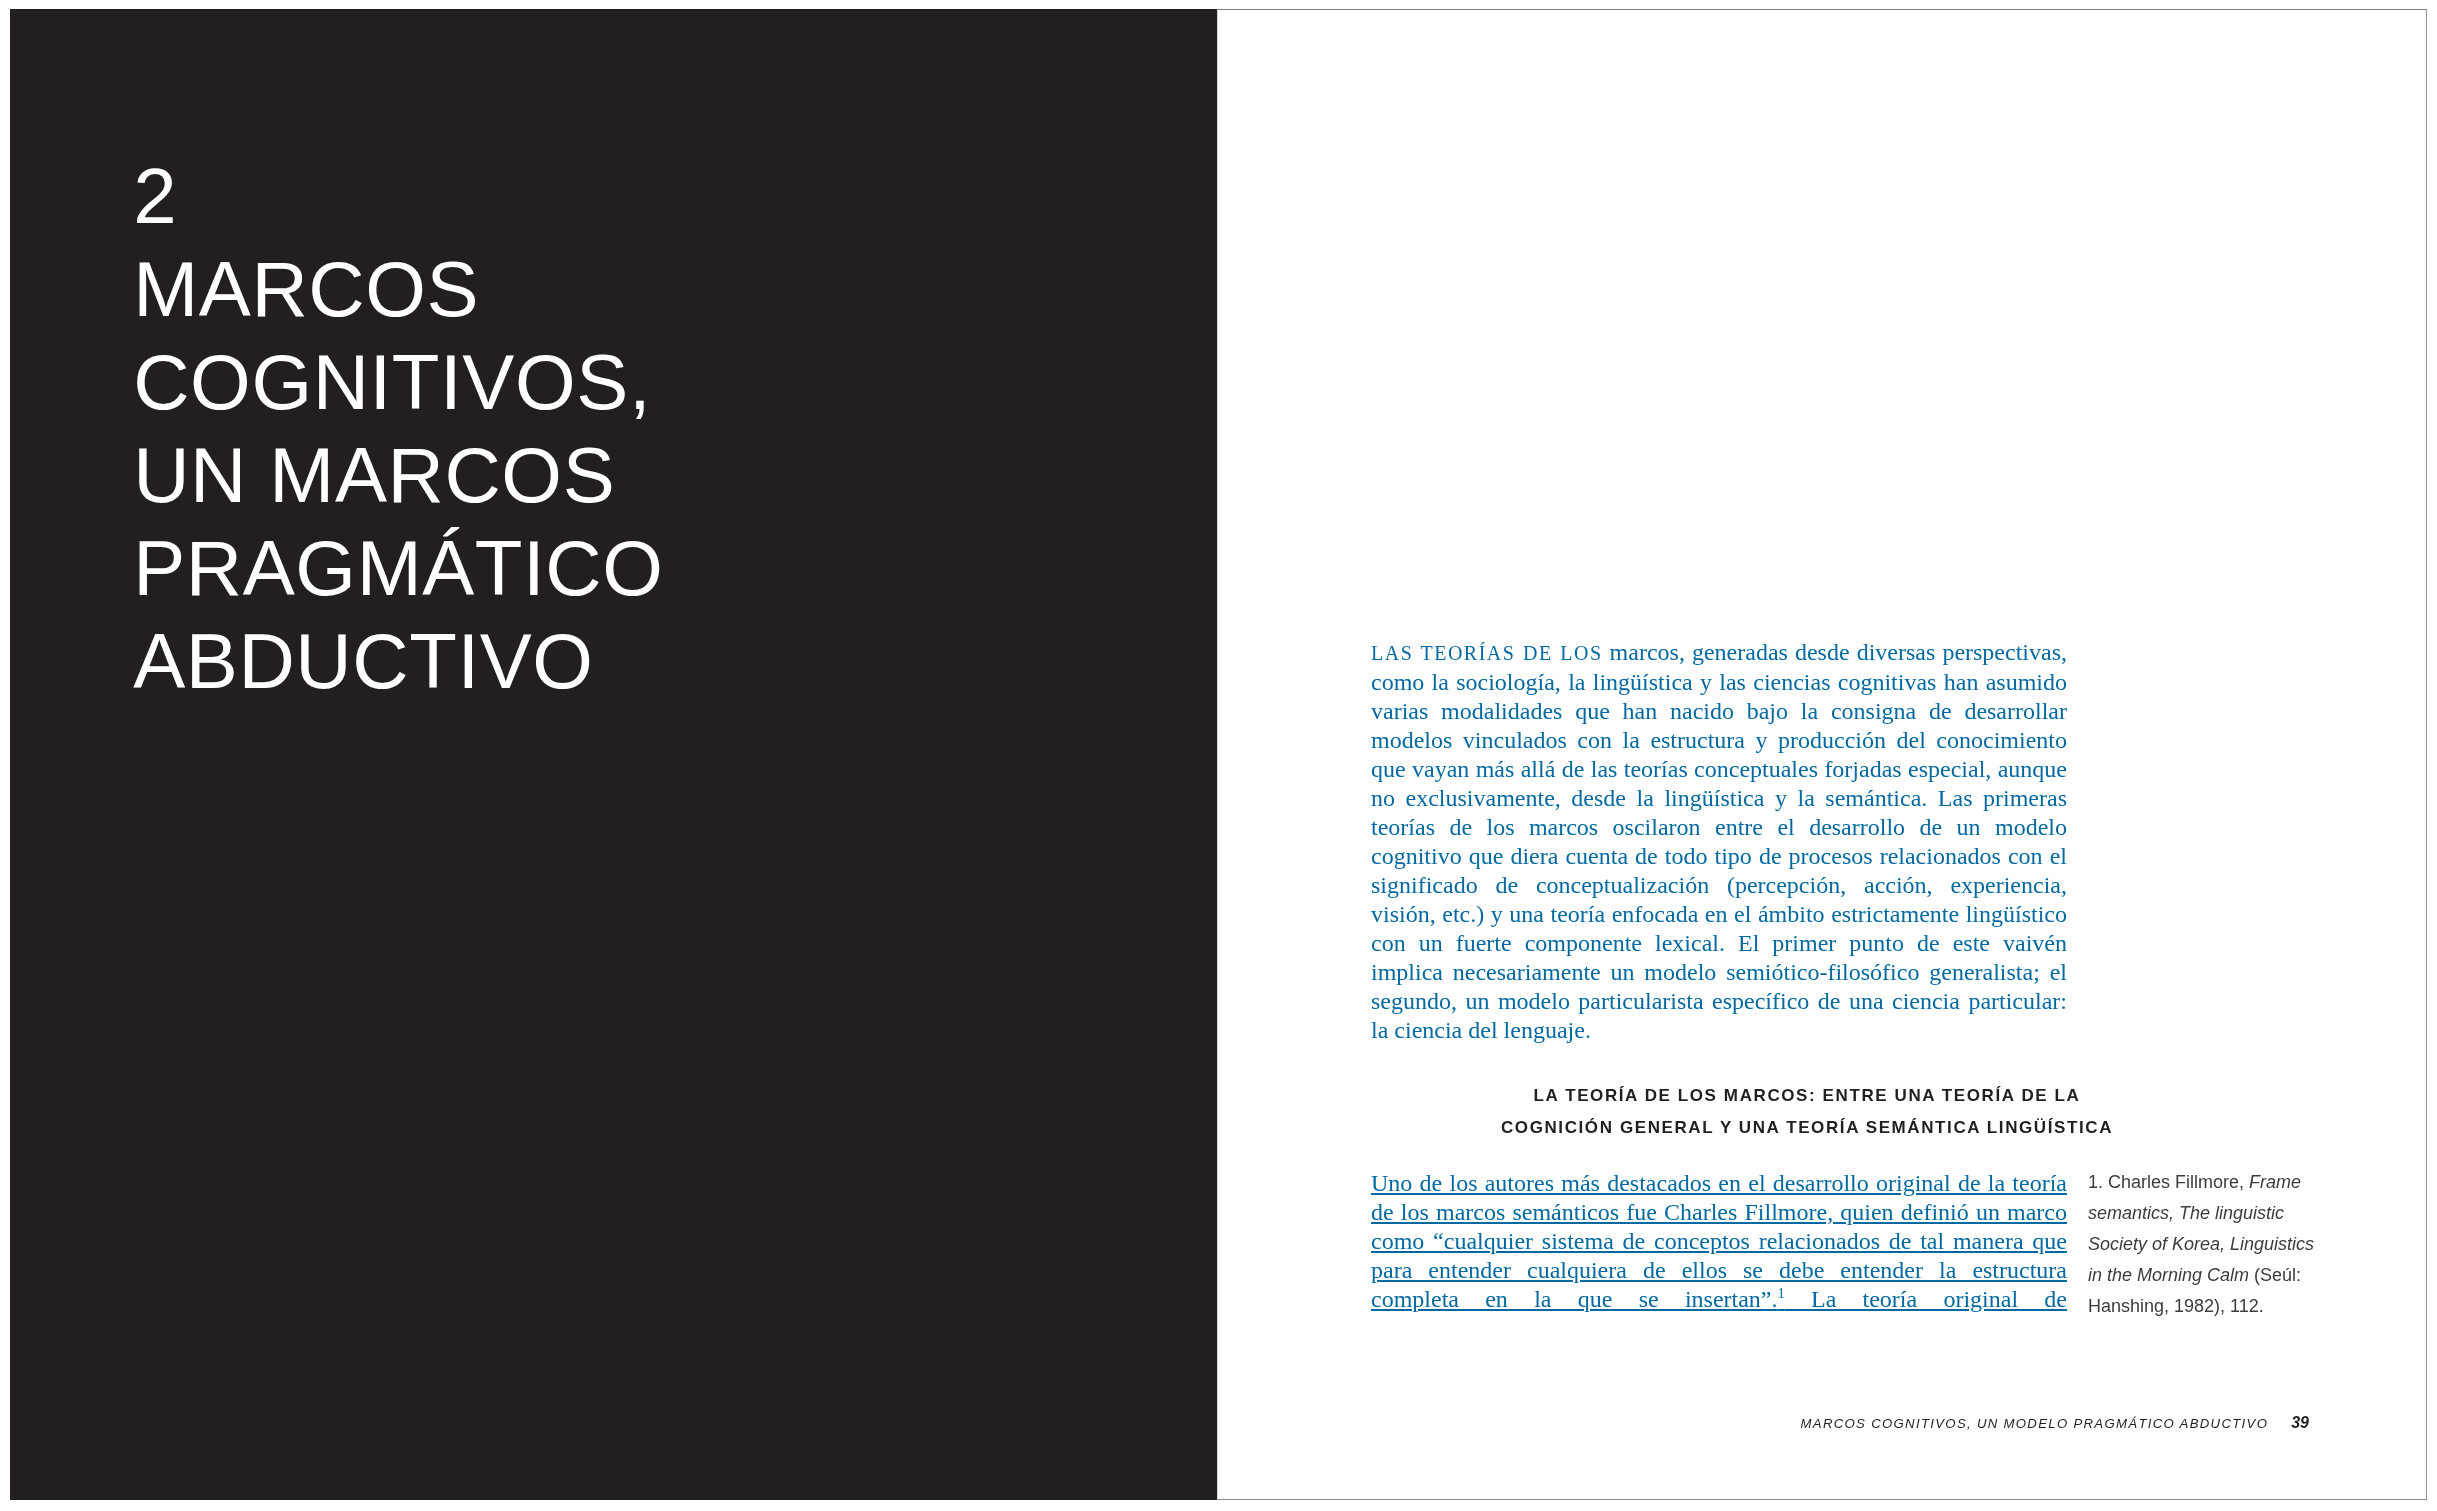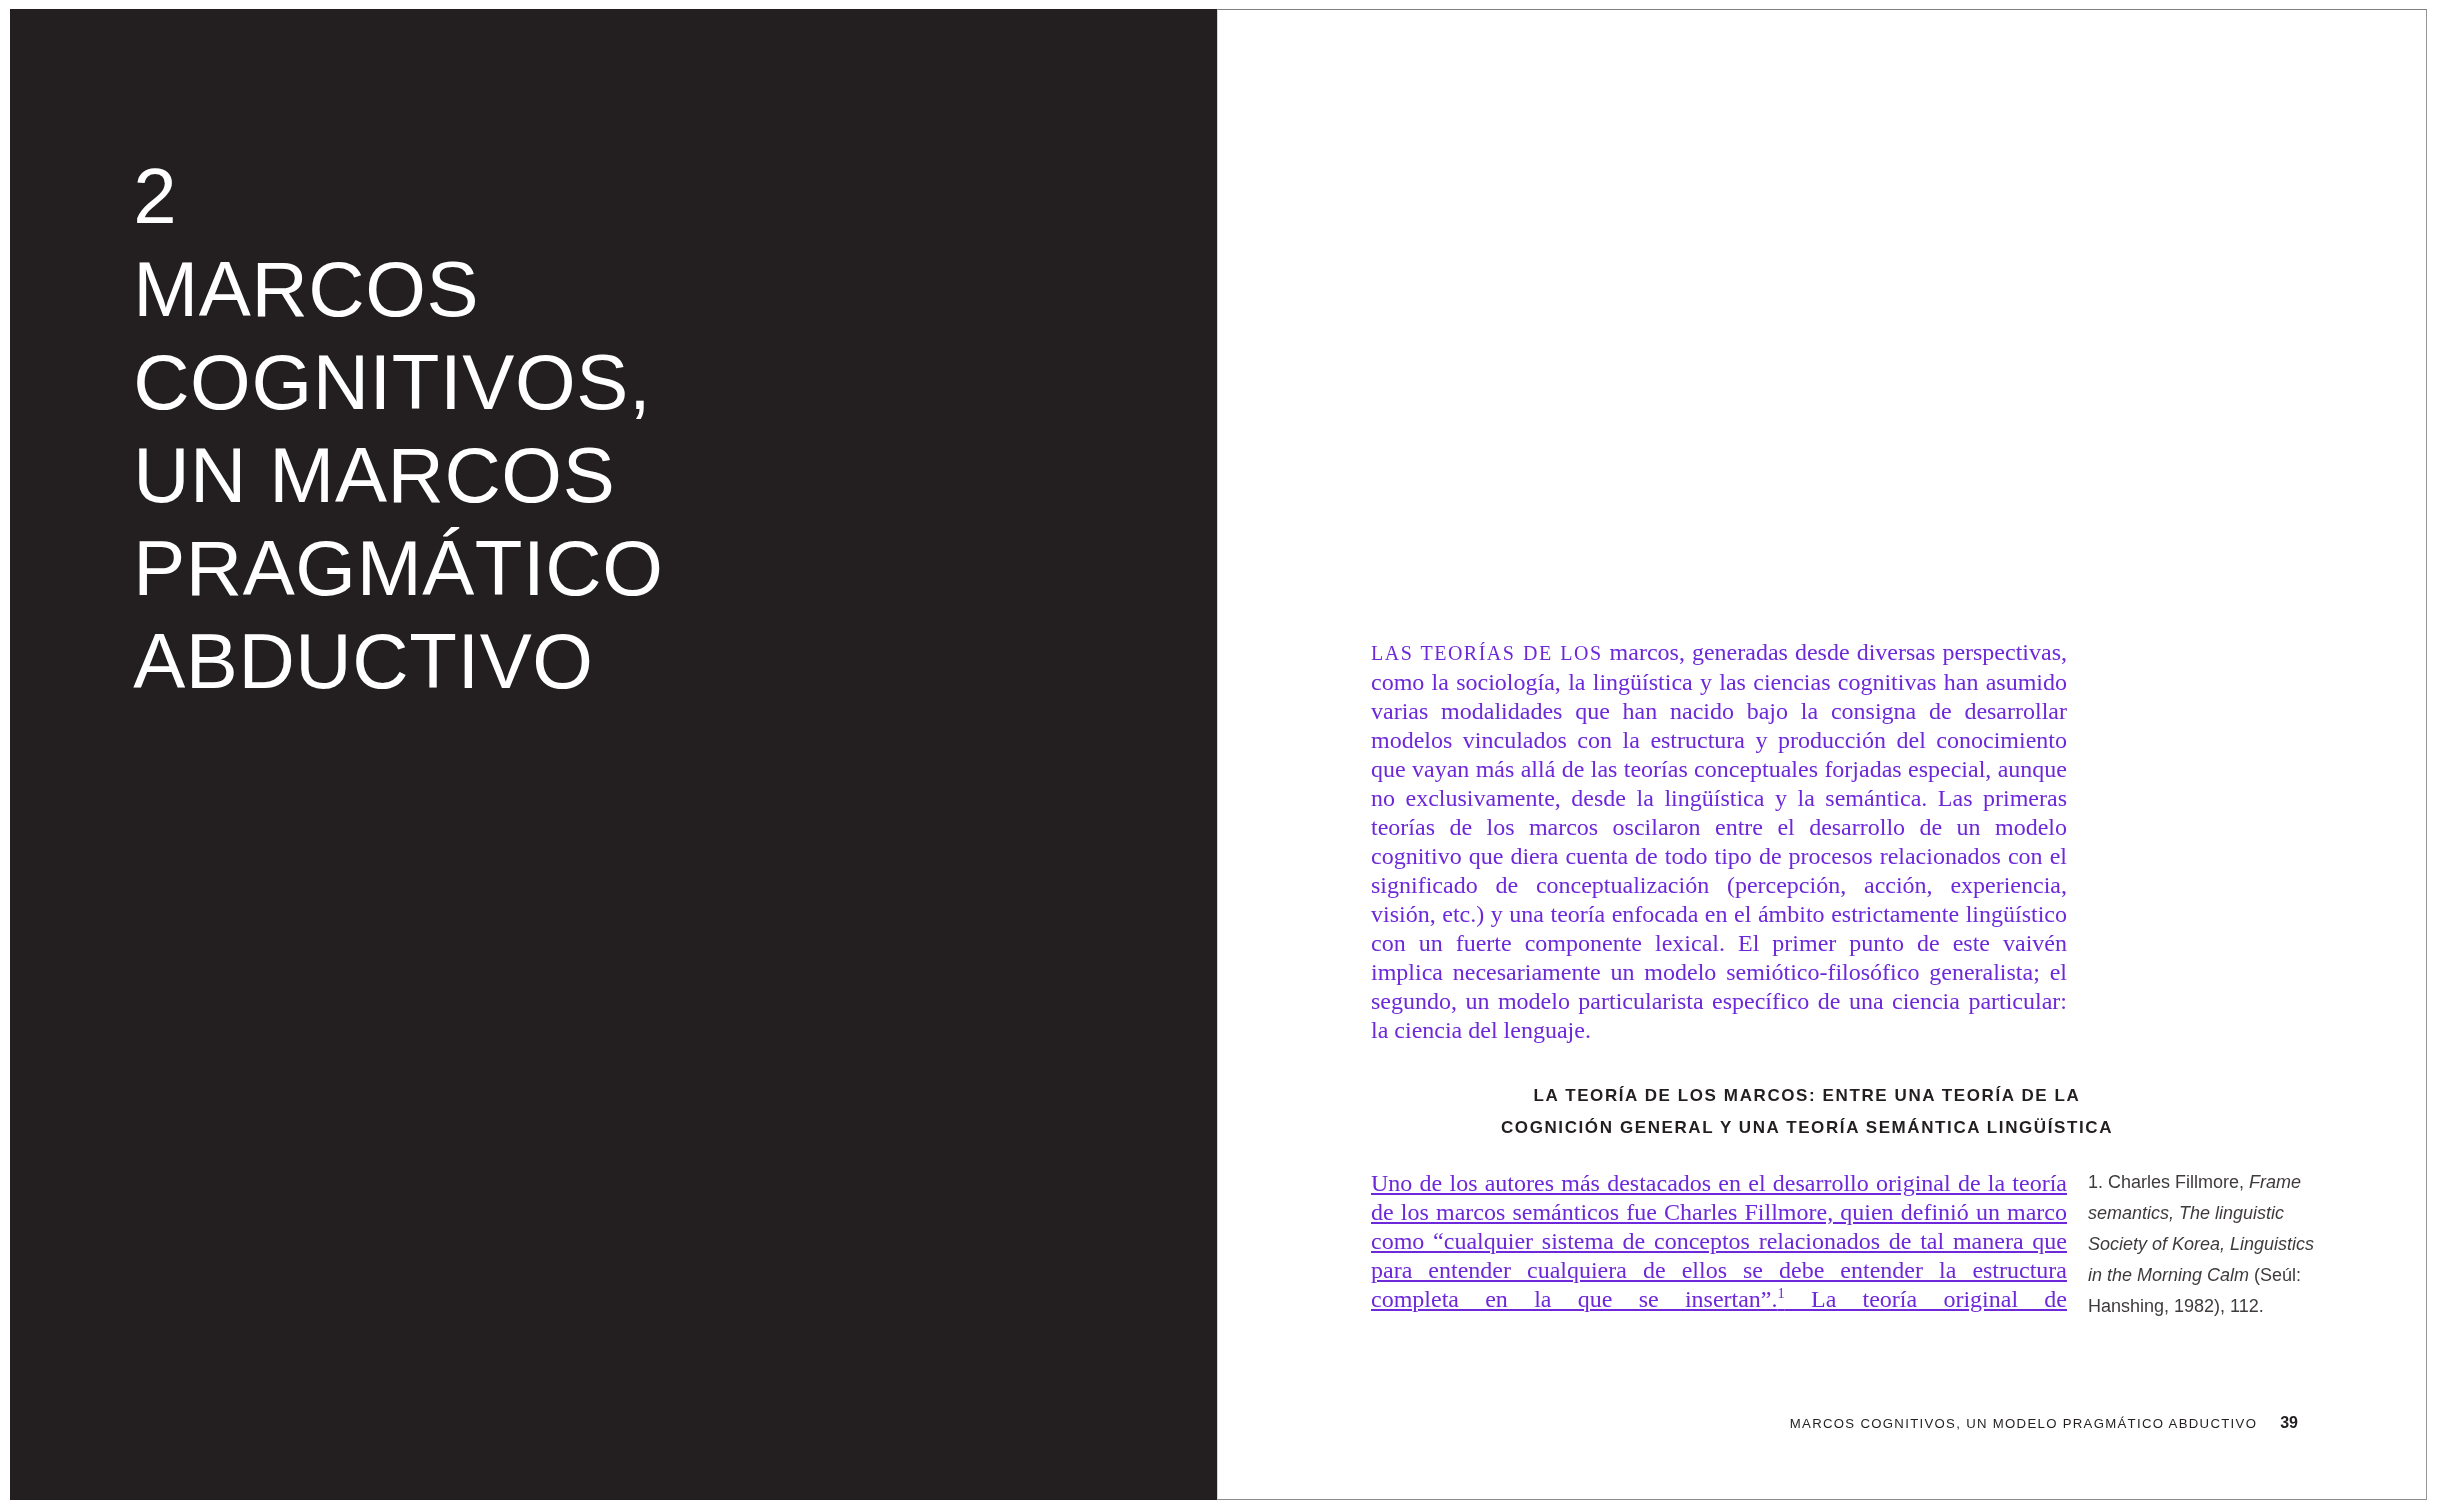--- a/index.html
+++ b/index.html
@@ -42,21 +42,21 @@
     border-left: 0.6px solid #d6d6d6;
     box-sizing: border-box;
   }
   .body-col {
     position: absolute;
     left: 153px;
     width: 696px;
     font-family: "Liberation Serif", serif;
     font-size: 24px;
     line-height: 29px;
-    color: #6d28d9;
+    color: #0369a1;
     text-align: justify;
     margin-top: 15px;
   }
   #para1 { top: 613px; }
   #para2 { top: 1144px; text-align-last: justify; text-decoration: underline; }
   .lead-smallcaps {
     font-size: 20px;
     letter-spacing: 1.5px;
   }
   .footnote-sup {
@@ -83,24 +83,25 @@
     top: 1157px;
     width: 238px;
     font-size: 18px;
     line-height: 31px;
     color: #3f3b3c;
   }
   .sidenote .italic { font-style: italic; }
   .page-footer {
     position: absolute;
     top: 1404px;
-    right: 128px;
+    right: 117px;
     white-space: nowrap;
     color: #231f20;
     text-align: center;
+    font-style: italic;
   }
   .running-title {
     font-size: 13.2px;
     letter-spacing: 1.3px;
   }
   .page-number {
     font-size: 16px;
     font-weight: bold;
     margin-left: 23px;
     letter-spacing: 0;

